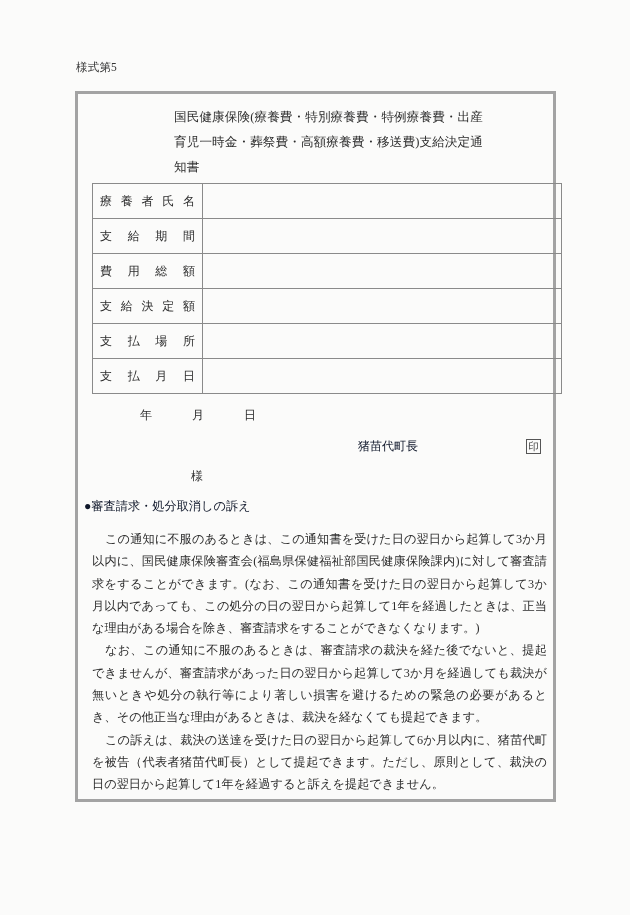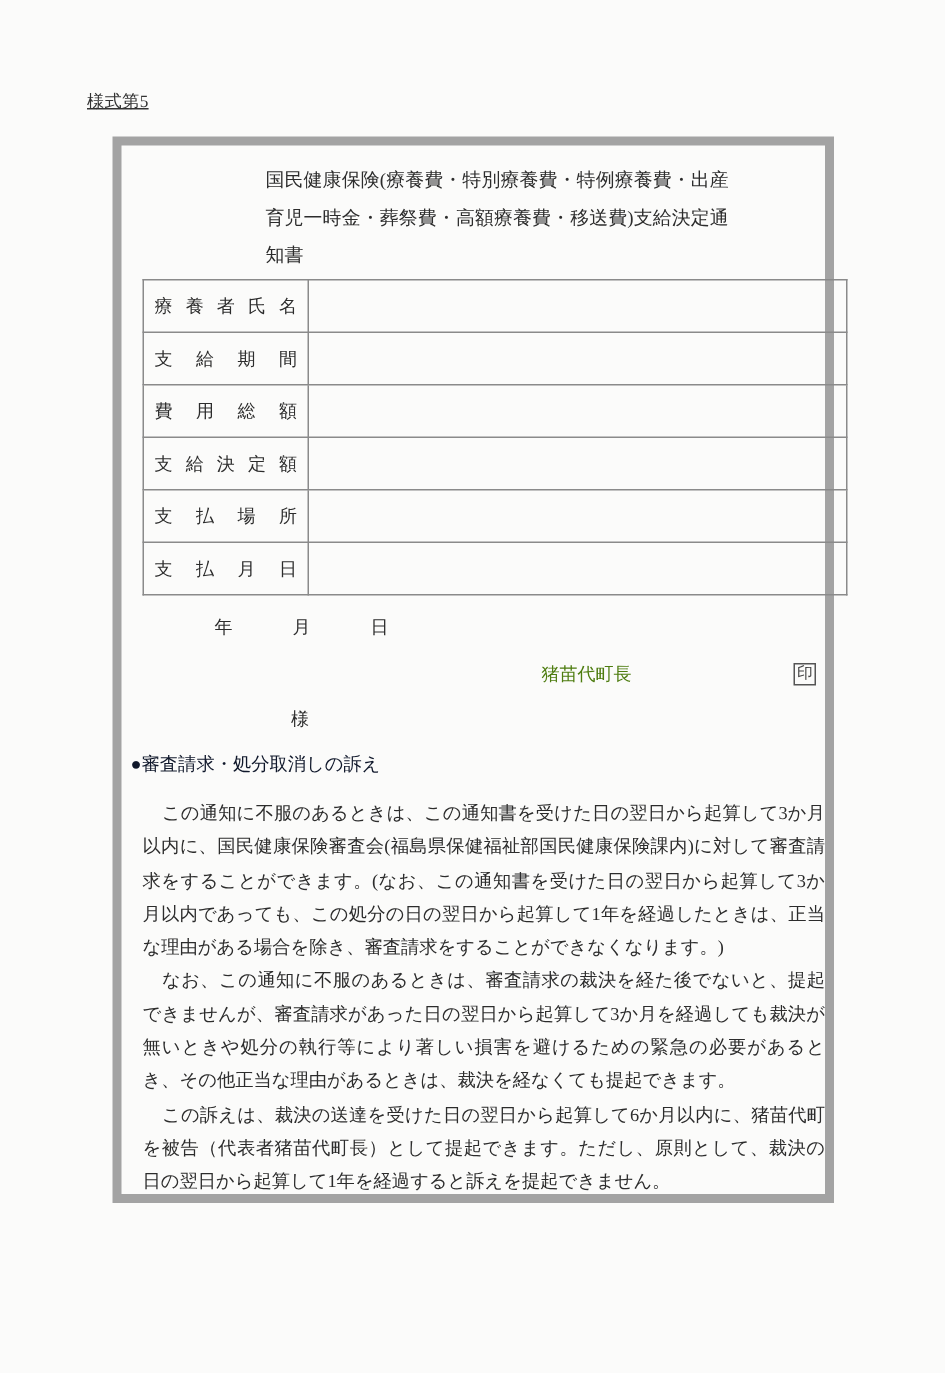--- a/index.html
+++ b/index.html
@@ -13,37 +13,36 @@
     font-family: "Liberation Serif", "DejaVu Serif", serif;
     color: #2e2e2e;
     position: relative;
     overflow: hidden;
     -webkit-font-smoothing: antialiased;
   }
 
   
   .form-no {
     position: absolute;
-    left: 58px;
+    left: 76px;
     top: 60px;
     font-size: 11.5px;
     letter-spacing: 0.2px;
     color: #333;
     white-space: nowrap;
-    text-decoration: underline;
   }
 
   
   .outer-frame {
     position: absolute;
     left: 75px;
     top: 91px;
     width: 481px;
     height: 711px;
-    border: 6px solid #a3a3a3;
+    border: 3px solid #a3a3a3;
     box-sizing: border-box;
     background: transparent;
   }
 
   
   .title-block {
     position: absolute;
     left: 96px;
     top: 11px;
     width: 370px;
@@ -108,21 +107,21 @@
     position: absolute;
     left: 280px;
     top: 344px;
     width: 183px;
     display: flex;
     align-items: center;
     justify-content: space-between;
   }
   .signer-name {
     font-size: 12px;
-    color: #4d7c0f;
+    color: #0f172a;
     white-space: nowrap;
   }
   .seal-box {
     width: 15px;
     height: 15px;
     border: 1px solid #555;
     font-size: 10.5px;
     line-height: 14px;
     text-align: center;
     color: #444;

